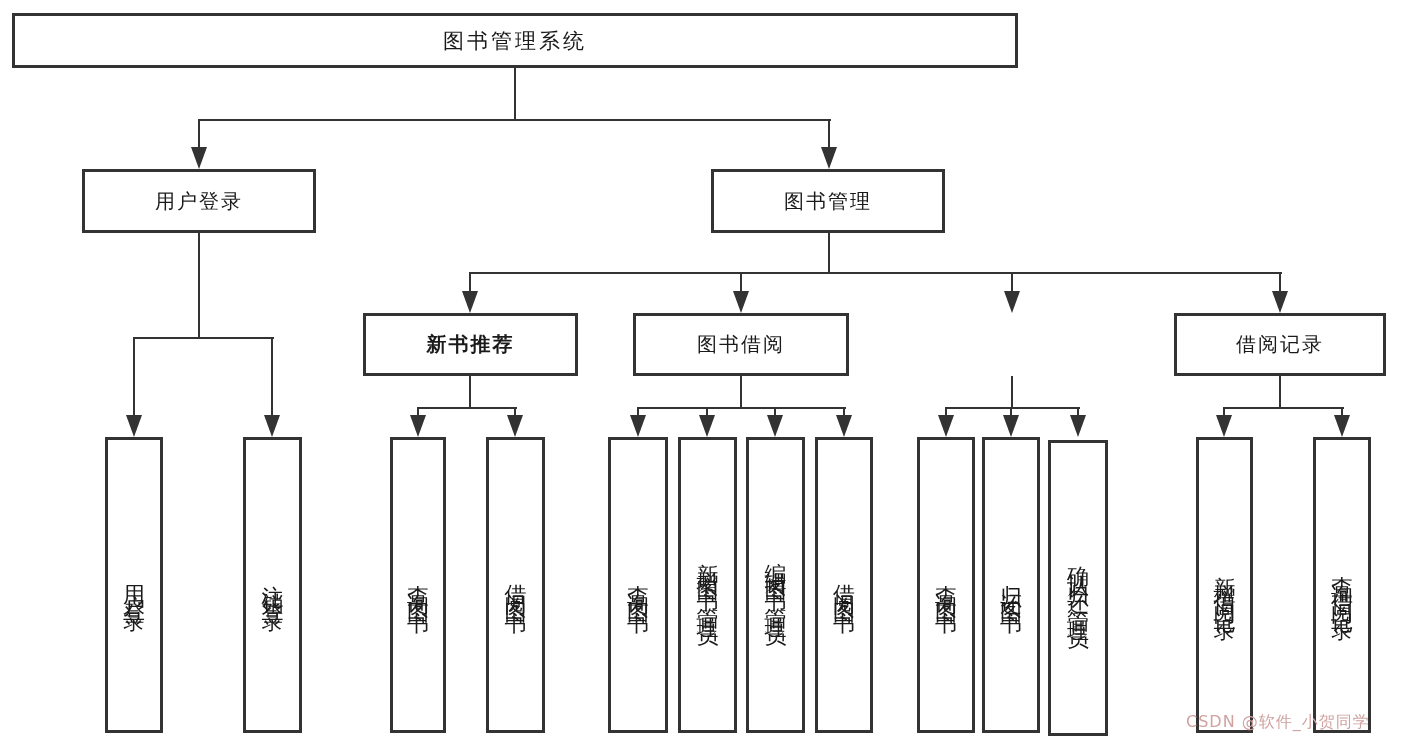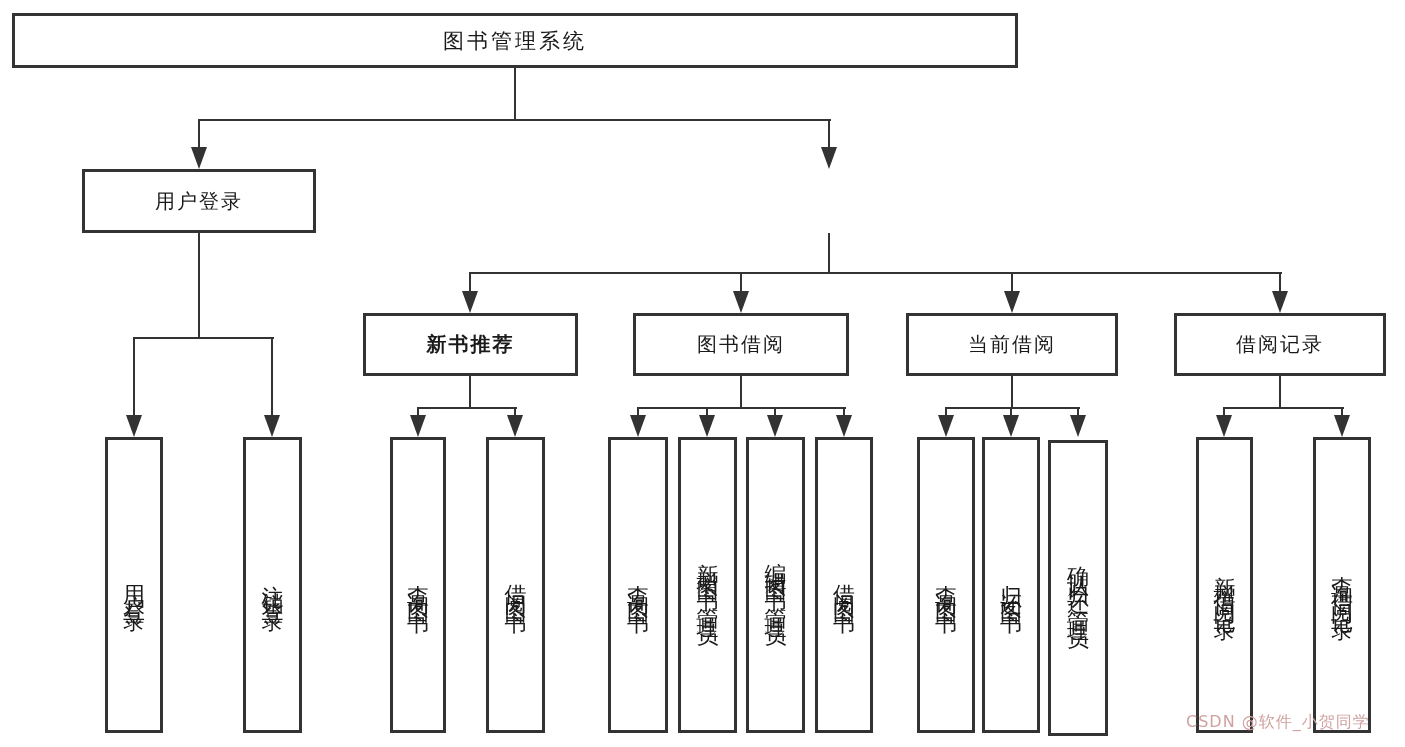--- a/index.html
+++ b/index.html
@@ -38,32 +38,32 @@
 <div id="stage">
 
   <div class="node big" style="left:12px;top:13px;width:1006px;height:55px;">
     <span class="lbl">图书管理系统</span>
   </div>
 
   <div class="node" style="left:82px;top:169px;width:234px;height:64px;">
     <span class="lbl">用户登录</span>
   </div>
 
+  <div class="node" style="left:711px;top:169px;width:234px;height:64px;">
+    <span class="lbl">图书管理</span>
+  </div>
 
   <div class="node" style="left:363px;top:313px;width:215px;height:63px;font-weight:bold;">
     <span class="lbl">新书推荐</span>
   </div>
 
   <div class="node" style="left:633px;top:313px;width:216px;height:63px;">
     <span class="lbl">图书借阅</span>
   </div>
 
-  <div class="node" style="left:906px;top:313px;width:212px;height:63px;">
-    <span class="lbl">当前借阅</span>
-  </div>
 
   <div class="node" style="left:1174px;top:313px;width:212px;height:63px;">
     <span class="lbl">借阅记录</span>
   </div>
 
   <div class="node leaf" style="left:105px;top:437px;width:58px;height:296px;">
     <span class="lbl">用户登录</span>
   </div>
 
   <div class="node leaf" style="left:243px;top:437px;width:59px;height:296px;">

